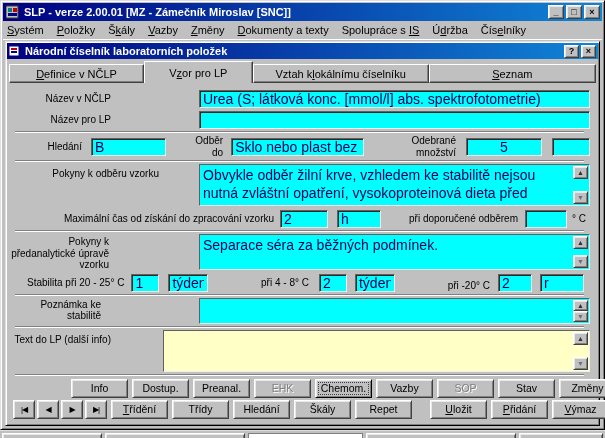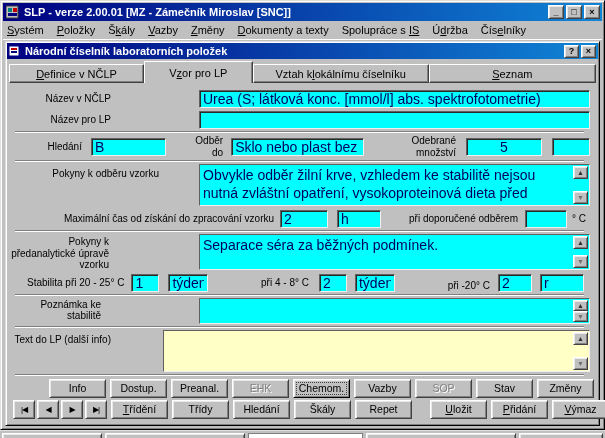--- a/index.html
+++ b/index.html
@@ -234,21 +234,21 @@
           <textarea class="ta yellow" spellcheck="false" style=""></textarea>
           <span class="mini-sb">
             <span class="sb-btn raised">▲</span>
             <span class="sb-btn raised dim">▼</span>
           </span>
         </div>
       </div>
 
       <div class="sep"></div>
 
-      <div class="btnrow" style="margin-left:42px;margin-top:1px">
+      <div class="btnrow" style="margin-left:64px;margin-top:1px">
         <button class="b98">Info</button>
         <button class="b98">Dostup.</button>
         <button class="b98">Preanal.</button>
         <button class="b98 disabled">EHK</button>
         <button class="b98 focused">Chemom.</button>
         <button class="b98">Vazby</button>
         <button class="b98 disabled">SOP</button>
         <button class="b98" style="margin-left:auto">Stav</button>
         <button class="b98">Změny</button>
 

